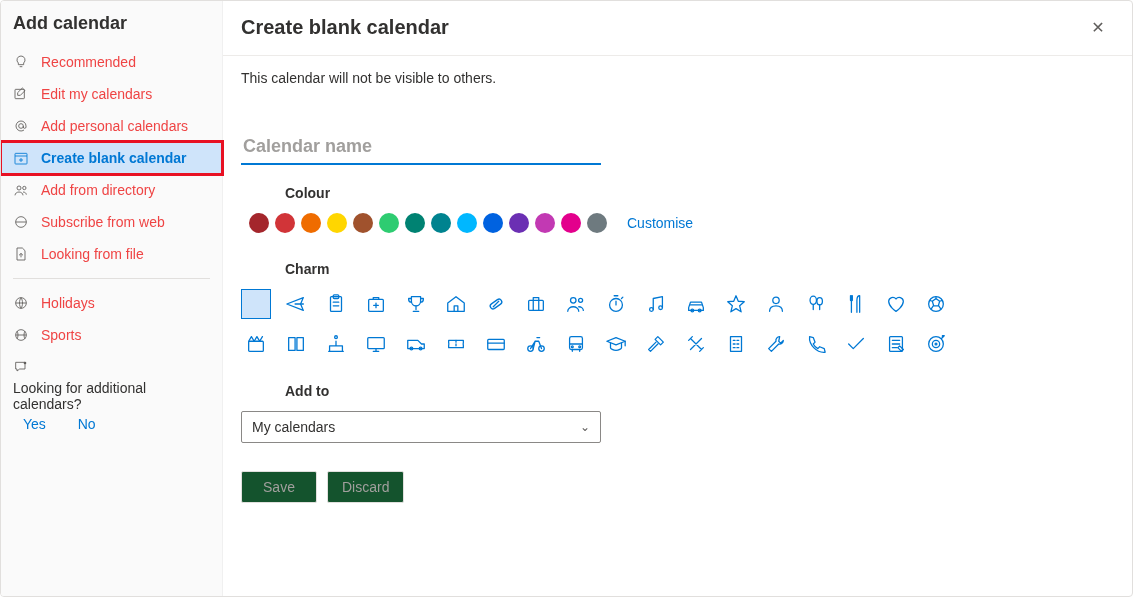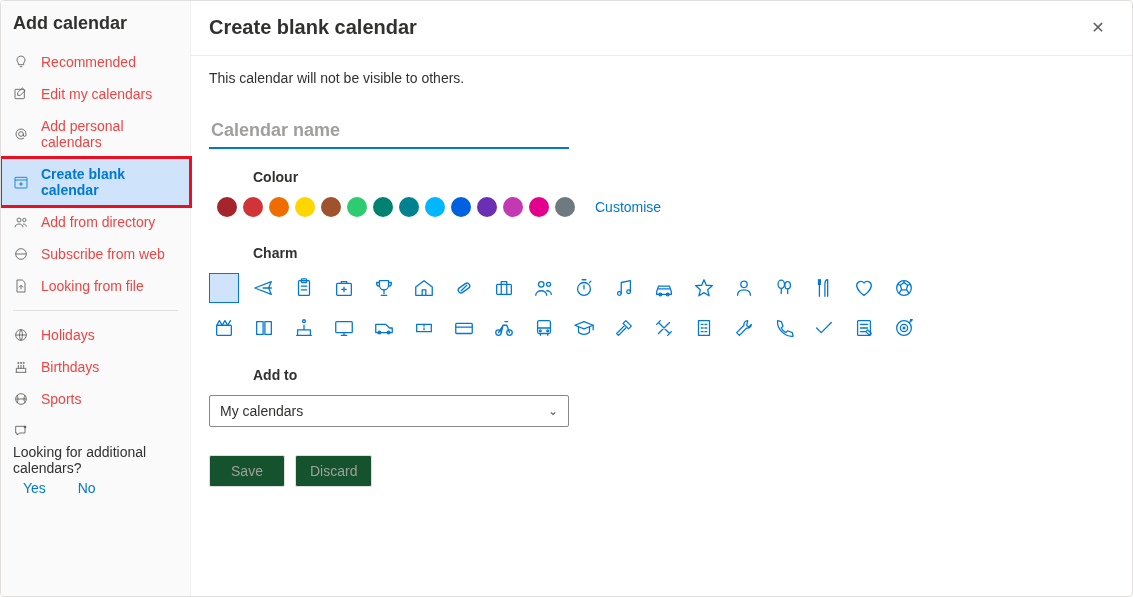--- a/index.html
+++ b/index.html
@@ -1,37 +1,37 @@
 <!DOCTYPE html>
 <html><head>
 <meta charset="utf-8">
 <style>
 * { box-sizing: border-box; margin: 0; padding: 0; }
 body { font-family: 'Segoe UI', Tahoma, sans-serif; font-size: 14px; color: #323130; background: #fff; width: 1133px; height: 597px; overflow: hidden; border: 1px solid #e1dfdd; border-radius: 4px; }
 .app { display: flex; height: 100%; }
-.sidebar { width: 190px; background: #fafafa; border-right: 1px solid #f0f0f0; padding: 12px 0 8px 0; display: flex; flex-direction: column; }
+.sidebar { width: 222px; background: #fafafa; border-right: 1px solid #f0f0f0; padding: 12px 0 8px 0; display: flex; flex-direction: column; }
 .sidebar-title { font-size: 18px; font-weight: 600; padding: 0 12px 12px 12px; }
 .sidebar-item { display: flex; align-items: center; gap: 12px; padding: 8px 12px; cursor: pointer; font-size: 14px; color: #ef4444; }
 .sidebar-item.selected { background: #cfe4fa; color: #0078d4; font-weight: 600; outline: 3px solid #e81123; outline-offset: -1px; }
 .sidebar-item .icon { width: 16px; height: 16px; display: flex; align-items: center; justify-content: center; flex-shrink: 0; }
 .sidebar-item .icon svg { width: 16px; height: 16px; stroke: #605e5c; fill: none; stroke-width: 1.3; }
 .sidebar-item.selected .icon svg { stroke: #0078d4; }
 .sidebar-divider { height: 1px; background: #e1dfdd; margin: 8px 12px; }
 .sidebar-footer { padding: 8px 12px; font-size: 14px; }
 .sidebar-footer .chat-icon { margin-bottom: 2px; }
 .sidebar-footer .chat-icon svg { width: 16px; height: 16px; stroke: #605e5c; fill: none; stroke-width: 1.3; }
 .sidebar-footer-links { margin-top: 4px; }
 .sidebar-footer-links a { color: #0078d4; text-decoration: none; margin-right: 18px; cursor: pointer; font-size: 14px; padding-left: 10px;}
 
 .main { flex: 1; display: flex; flex-direction: column; }
 .main-header { display: flex; align-items: center; justify-content: space-between; padding: 10px 18px 12px 18px; border-bottom: 1px solid #edebe9; }
 .main-title { font-size: 20px; font-weight: 600; }
 .close-btn { width: 32px; height: 32px; display: flex; align-items: center; justify-content: center; cursor: pointer; color: #605e5c; font-size: 16px; }
 .main-body { padding: 14px 18px; overflow-y: auto; }
-.helper-text { font-size: 14px; color: #323130; margin-bottom: 28px; }
+.helper-text { font-size: 14px; color: #323130; margin-bottom: 44px; }
 .name-input { width: 360px; border: none; border-bottom: 2px solid #0078d4; padding: 6px 2px; font-size: 18px; font-weight: 600; color: #323130; background: transparent; outline: none; margin-bottom: 20px; }
 .name-input::placeholder { color: #a19f9d; font-weight: 600; }
 .section-label { font-size: 14px; font-weight: 600; margin-bottom: 12px; margin-left: 44px; }
 .colour-row { display: flex; align-items: center; gap: 6px; margin-bottom: 28px; flex-wrap: wrap; padding-left: 8px; }
 .swatch { width: 20px; height: 20px; border-radius: 50%; cursor: pointer; }
 .customise-link { color: #0078d4; font-size: 14px; cursor: pointer; margin-left: 14px; }
 .charm-grid { display: flex; flex-wrap: wrap; gap: 10px; margin-bottom: 24px; width: 720px; }
 .charm { width: 30px; height: 30px; display: flex; align-items: center; justify-content: center; cursor: pointer; border: 1px solid transparent; color: #0078d4; }
 .charm.selected { background: #cfe4fa; border: 1px solid #0078d4; }
 .charm svg { width: 22px; height: 22px; stroke: #0078d4; fill: none; stroke-width: 1.4; stroke-linecap: round; stroke-linejoin: round; }
@@ -120,31 +120,20 @@
           <svg viewBox="0 0 24 24">
             <circle cx="12" cy="12" r="8"></circle>
             <path d="M4 12h16M12 4c3 4 3 12 0 16M12 4c-3 4-3 12 0 16"></path>
           </svg>
         </span>
       <span>Holidays</span>
     </div>
     <div class="sidebar-item">
       <span class="icon">
           <svg viewBox="0 0 24 24">
-            <path d="M4 20h16M5 20v-6h14v6M8 14V9m4 5V9m4 5V9"></path>
-            <circle cx="8" cy="6" r="1"></circle>
-            <circle cx="12" cy="6" r="1"></circle>
-            <circle cx="16" cy="6" r="1"></circle>
-          </svg>
-        </span>
-      <span>Birthdays</span>
-    </div>
-    <div class="sidebar-item">
-      <span class="icon">
-          <svg viewBox="0 0 24 24">
             <circle cx="12" cy="12" r="8"></circle>
             <path d="M6 6c2 3 2 9 0 12M18 6c-2 3-2 9 0 12M4 12h16"></path>
           </svg>
         </span>
       <span>Sports</span>
     </div>
 
     <div class="sidebar-footer">
       <div class="chat-icon"><svg viewBox="0 0 24 24">
             <path d="M4 5h14v10H10l-4 3v-3H4z"></path>

